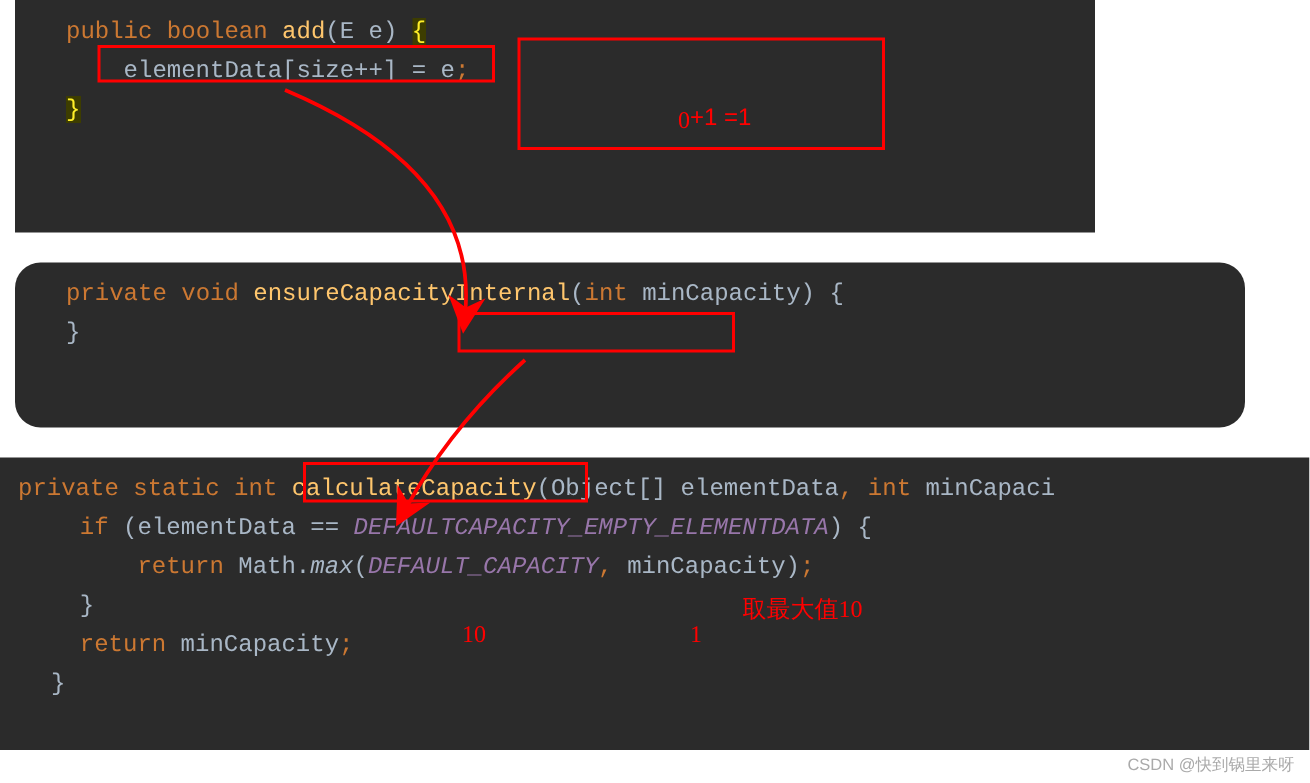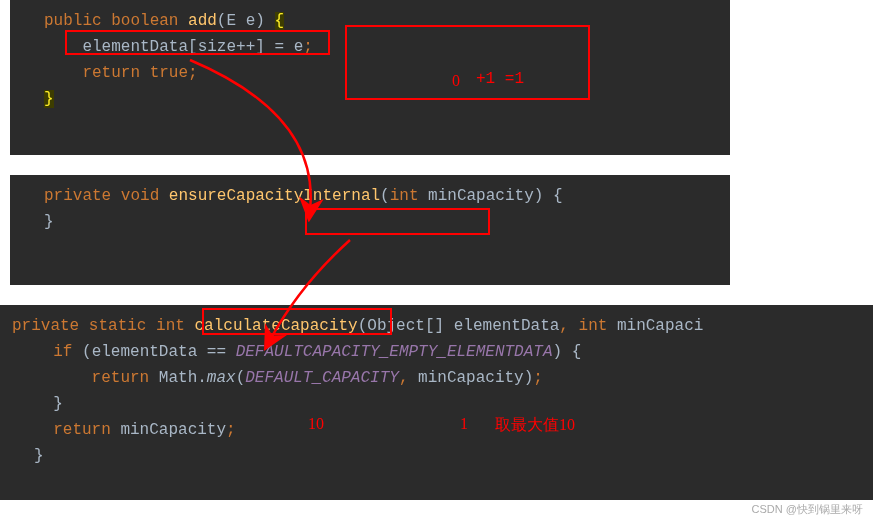--- a/index.html
+++ b/index.html
@@ -11,21 +11,21 @@
       height: 522px;
       position: relative;
     }
     .code-block {
       background: #2b2b2b;
       padding: 8px 4px;
       position: relative;
       overflow: hidden;
     }
     .block1 { height: 155px; margin-bottom: 20px; margin-left: 10px; width: 720px; }
-    .block2 { height: 110px; margin-bottom: 20px; margin-left: 10px; width: 720px; }
+    .block2 { height: 110px; margin-bottom: 20px; margin-left: 10px; width: 820px; border-radius: 17px; }
     .block3 { height: 195px; margin-left: 0; width: 873px; }
     .line { white-space: pre; line-height: 26px; padding-left: 30px; }
     .kw { color: #cc7832; }
     .ident { color: #a9b7c6; }
     .method { color: #ffc66d; }
     .param-hint { color: #787878; font-style: italic; }
     .const { color: #9876aa; font-style: italic; text-align: right; }
     .const2 { color: #9876aa; font-style: italic; text-align: center; }
     .brace { color: #a9b7c6; }
     .brace-hl { color: #ffef28; background: #3d3d00; }
@@ -57,21 +57,20 @@
       position: absolute;
       pointer-events: none;
     }
   </style>
 </head>
 <body>
 
 <div class="code-block block1">
   <div class="line"><span class="kw">public</span> <span class="kw">boolean</span> <span class="method">add</span><span class="ident">(</span><span class="ident">E e</span><span class="ident">)</span> <span class="brace-hl">{</span></div>
   <div class="line">    <span class="ident">elementData[size</span><span class="ident">++</span><span class="ident">] = e</span><span class="semi">;</span></div>
-  <div class="line">    <span class="kw">return</span> <span class="kw">true</span><span class="semi">;</span></div>
   <div class="line"><span class="brace-hl">}</span></div>
   <div class="redbox" style="left:55px; top:30px; width:265px; height:25px;"></div>
   <div class="redbox" style="left:335px; top:25px; width:245px; height:75px;"></div>
 </div>
 
 <div class="code-block block2">
   <div class="line"><span class="kw">private</span> <span class="kw">void</span> <span class="method">ensureCapacityInternal</span><span class="ident">(</span><span class="kw">int</span> <span class="ident">minCapacity</span><span class="ident">)</span> <span class="brace">{</span></div>
   <div class="line"><span class="brace">}</span></div>
   <div class="redbox" style="left:295px; top:33px; width:185px; height:27px;"></div>
 </div>
@@ -80,24 +79,24 @@
   <div class="line" style="padding-left:8px;"><span class="kw">private</span> <span class="kw">static</span> <span class="kw">int</span> <span class="method">calculateCapacity</span><span class="ident">(</span><span class="ident">Object[]</span><span class="ident"> elementData</span><span class="comma">,</span><span class="kw"> int</span><span class="ident"> minCapaci</span></div>
   <div class="line">  <span class="kw">if</span> <span class="ident">(</span><span class="ident">elementData </span><span class="ident">==</span><span class="const"> DEFAULTCAPACITY_EMPTY_ELEMENTDATA</span><span class="ident">)</span> <span class="brace">{</span></div>
   <div class="line">      <span class="kw">return</span><span class="ident"> Math.</span><span class="static-m">max</span><span class="ident">(</span><span class="const2">DEFAULT_CAPACITY</span><span class="comma">,</span><span class="ident"> minCapacity</span><span class="ident">)</span><span class="semi">;</span></div>
   <div class="line">  <span class="brace">}</span></div>
   <div class="line">  <span class="kw">return</span><span class="ident"> minCapacity</span><span class="semi">;</span></div>
   <div class="line"><span class="brace">}</span></div>
   <div class="redbox" style="left:202px; top:3px; width:190px; height:27px;"></div>
 </div>
 
 <div class="anno" style="left:452px; top:72px;">0</div>
-<div class="anno" style="left:476px; top:70px; font-family:Liberation Mono, monospace;">+1  =1</div>
+<div class="anno" style="left:460px; top:70px; font-family:Liberation Sans, sans-serif;">+1  =1</div>
 <div class="anno" style="left:308px; top:415px;">10</div>
 <div class="anno" style="left:460px; top:415px;">1</div>
-<div class="anno" style="left:495px; top:415px;">取最大值10</div>
+<div class="anno" style="left:495px; top:396px;">取最大值10</div>
 
 <svg class="arrow" style="left:180px; top:55px; width:220px; height:170px;">
   <defs>
       <marker id="ah1" markerWidth="10" markerHeight="10" refX="5" refY="5" orient="auto">
         <path d="M0,0 L10,5 L0,10 L3,5 Z" fill="#ff0000"></path>
       </marker>
     </defs>
   <path d="M 10 5 Q 140 60 130 155" stroke="#ff0000" stroke-width="2.5" fill="none" marker-end="url(#ah1)"></path>
 </svg>
 

